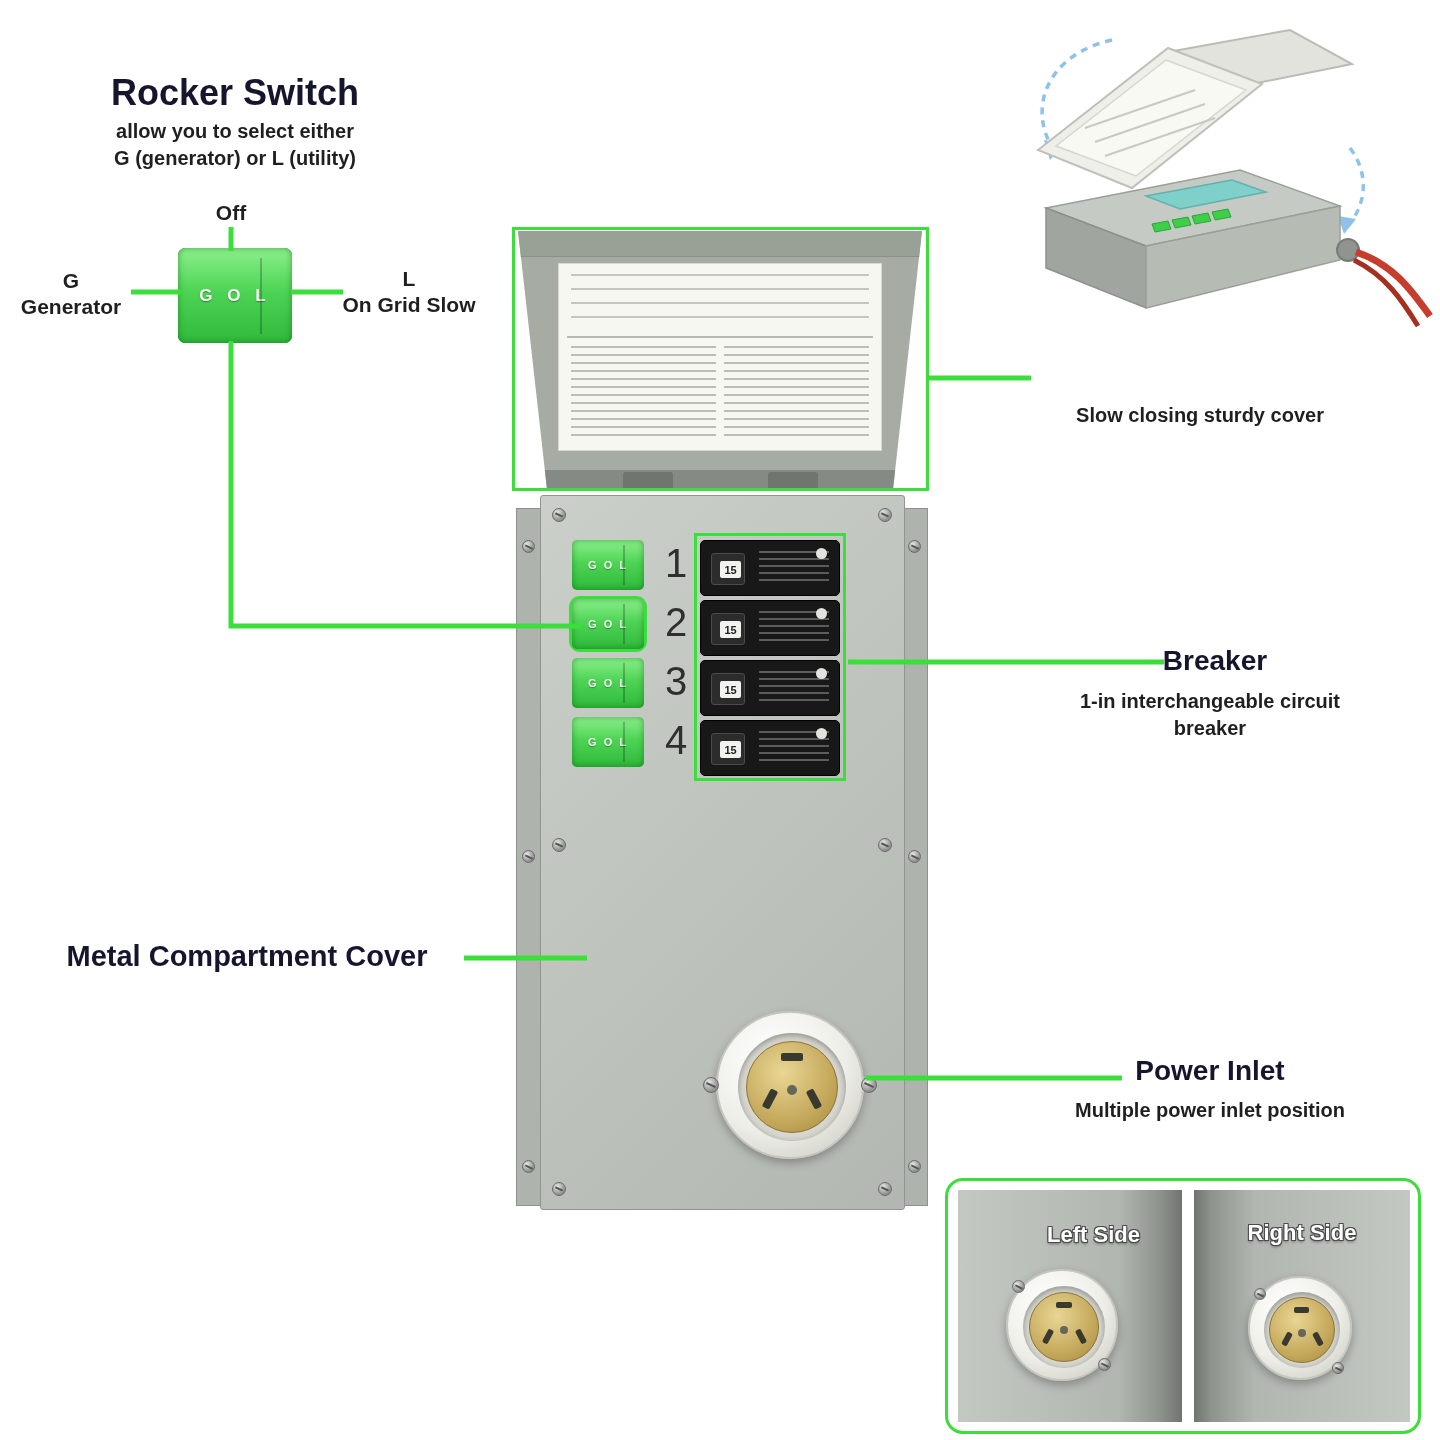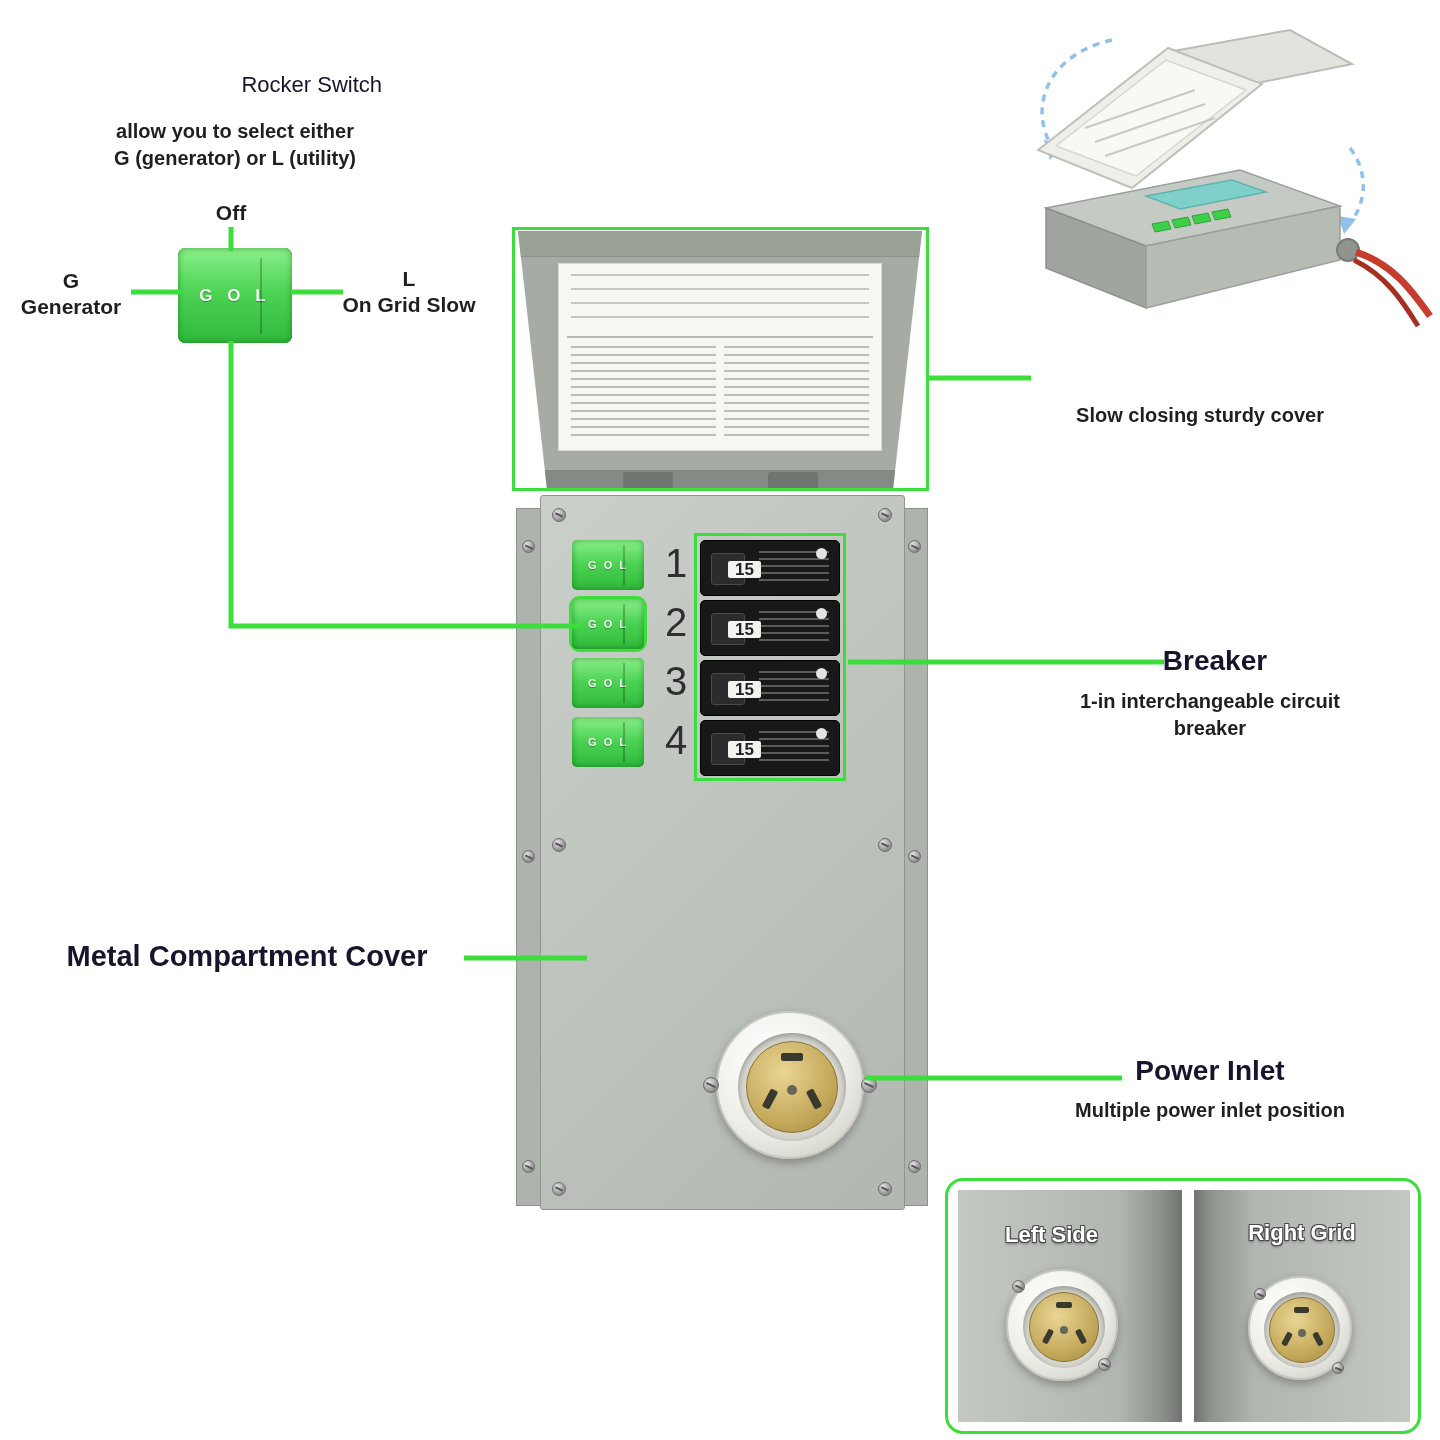--- a/index.html
+++ b/index.html
@@ -1,21 +1,21 @@
 <!DOCTYPE html>
 <html><head>
 <meta charset="utf-8">
 <style>
   * { box-sizing:border-box; margin:0; padding:0; }
   html,body { background:#ffffff; }
   body { font-family:"Liberation Sans", sans-serif; }
   .canvas { position:relative; width:1440px; height:1440px; background:#fff; overflow:hidden; }
   .abs { position:absolute; }
   .center { text-align:center; }
-  .h1 { font-size:22px; font-weight:400; color:#15152d;text-align:right; }
+  .h1 { font-size:36px; font-weight:700; color:#15152d; }
   .h2 { font-size:28px; font-weight:700; color:#15152d; }
   .sub { font-size:20px; font-weight:700; color:#1f1f1f; line-height:1.35; }
   .lbl { font-size:21px; font-weight:700; color:#1f1f1f; line-height:1.25; }
   .block { display:block; }
 
   .art { left:0; top:0; z-index:6; pointer-events:none; }
   .outline-box { border:3px solid #3CDE3C; z-index:6; pointer-events:none; }
 
   
   .cover { background:#a6aca4; clip-path:polygon(0 0,100% 0,92.8% 100%,7.2% 100%); z-index:2; }
@@ -40,21 +40,21 @@
     background:linear-gradient(180deg,#8cf08c 0%,#4ed455 45%,#2fb93b 100%);
     display:flex; align-items:center; justify-content:center;
     font-size:11px; font-weight:700; color:rgba(255,255,255,.95); letter-spacing:2px;
     text-shadow:0 1px 1px rgba(0,0,0,.35); box-shadow:inset 0 0 6px rgba(0,90,0,.5); }
   .rocker-face::after { content:""; position:absolute; right:26%; top:10%; bottom:10%; width:2px; background:rgba(0,0,0,.22); }
   .rocker-face.big { font-size:17px; letter-spacing:5px; border-radius:7px; }
   .num { font-size:40px; color:#2f2f2f; font-weight:400; z-index:3; }
 
   .breaker { background:#181818; border:1px solid #000; border-radius:5px; z-index:3; }
   .breaker .toggle { position:absolute; left:10px; top:12px; width:34px; height:32px; background:#2c2c2c; border:1px solid #4a4a4a; border-radius:3px; }
-  .breaker .amp { position:absolute; left:16px; top:7px; width:33px; height:17px; background:#f2f2ee; color:#222; font-size:17px; font-weight:700; display:flex; align-items:center; justify-content:center; border-radius:2px; }
+  .breaker .amp { position:absolute; left:8px; top:7px; width:21px; height:17px; background:#f2f2ee; color:#222; font-size:11px; font-weight:700; display:flex; align-items:center; justify-content:center; border-radius:2px; }
   .breaker .print { position:absolute; left:58px; right:10px; top:10px; bottom:10px; background:repeating-linear-gradient(to bottom,rgba(200,200,200,.55) 0 2px,transparent 2px 7px); opacity:.7; }
   .breaker .dot { position:absolute; right:12px; top:7px; width:11px; height:11px; border-radius:50%; background:#e3e3df; }
 
   
   .ring { border-radius:50%; border:2px solid #c6c6bf; box-shadow:0 4px 10px rgba(0,0,0,.28); z-index:3;
     background:radial-gradient(circle at 38% 32%,#ffffff,#eeeee8 55%,#d2d2cb 85%,#c3c3bc); }
   .recess { position:absolute; border-radius:50%; background:#d7d7d0; box-shadow:inset 0 2px 6px rgba(0,0,0,.35); }
   .brass { position:absolute; border-radius:50%; border:1px solid #8a7433;
     background:radial-gradient(circle at 40% 34%,#e9d694,#c5a95c 60%,#a3873e); }
   .slot { position:absolute; background:#39392d; border-radius:2px; }
@@ -234,34 +234,34 @@
   <div class="abs center h2" style="left:28px;top:940px;width:438px;font-size:29px;">Metal Compartment Cover</div>
 
   <div class="abs center h2" style="left:1060px;top:1055px;width:300px;">Power Inlet</div>
   <div class="abs center sub" style="left:1010px;top:1097px;width:400px;">
     <span class="block">Multiple power inlet position</span>
   </div>
 
   <div class="abs outline-box" style="left:945px;top:1178px;width:476px;height:256px;border-radius:18px;background:#fff;z-index:1;"></div>
 
   <div class="abs side-panel-left" style="left:958px;top:1190px;width:224px;height:232px;"></div>
-  <div class="abs panel-label center" style="left:958px;top:1222px;width:187px;">Left Side</div>
+  <div class="abs panel-label center" style="left:1000px;top:1222px;width:187px;">Left Side</div>
   <div class="abs ring" style="left:1006px;top:1269px;width:112px;height:112px;">
     <div class="recess" style="left:15px;top:15px;width:82px;height:82px;"></div>
     <div class="brass" style="left:21px;top:21px;width:70px;height:70px;"></div>
     <div class="slot" style="left:48px;top:31px;width:16px;height:6px;"></div>
     <div class="slot" style="left:37px;top:58px;width:6px;height:15px;transform:rotate(28deg);"></div>
     <div class="slot" style="left:70px;top:58px;width:6px;height:15px;transform:rotate(-28deg);"></div>
     <div class="pinhole" style="left:52px;top:55px;width:8px;height:8px;"></div>
   </div>
   <div class="abs screw" style="left:1012px;top:1280px;width:13px;height:13px;"></div>
   <div class="abs screw" style="left:1098px;top:1358px;width:13px;height:13px;"></div>
 
   <div class="abs side-panel-right" style="left:1194px;top:1190px;width:216px;height:232px;"></div>
-  <div class="abs panel-label center" style="left:1194px;top:1220px;width:216px;">Right Grid</div>
+  <div class="abs panel-label center" style="left:1194px;top:1220px;width:216px;">Right Side</div>
   <div class="abs ring" style="left:1248px;top:1276px;width:104px;height:104px;">
     <div class="recess" style="left:14px;top:14px;width:76px;height:76px;"></div>
     <div class="brass" style="left:19px;top:19px;width:66px;height:66px;"></div>
     <div class="slot" style="left:44px;top:29px;width:15px;height:6px;"></div>
     <div class="slot" style="left:34px;top:54px;width:6px;height:14px;transform:rotate(28deg);"></div>
     <div class="slot" style="left:65px;top:54px;width:6px;height:14px;transform:rotate(-28deg);"></div>
     <div class="pinhole" style="left:48px;top:51px;width:8px;height:8px;"></div>
   </div>
   <div class="abs screw" style="left:1254px;top:1288px;width:12px;height:12px;"></div>
   <div class="abs screw" style="left:1332px;top:1362px;width:12px;height:12px;"></div>

